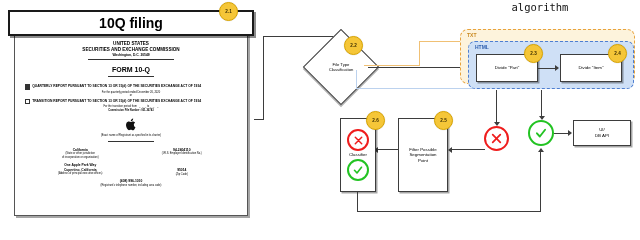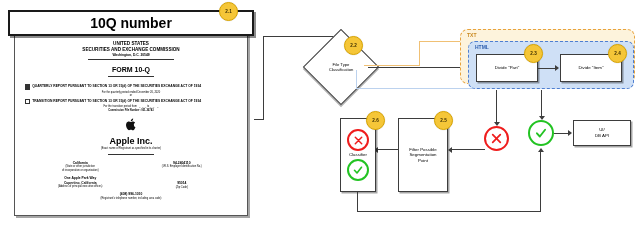--- a/index.html
+++ b/index.html
@@ -105,21 +105,20 @@
         <div class="dc t-xxs" style="margin-top:1px;">For the transition period from ______ to ______</div>
         <div class="dc t-xxs" style="font-weight:bold;">Commission File Number: 001-36743</div>
       </div>
 
       <div class="apple-logo" style="margin-top:6px;">
         <svg width="11" height="13" viewBox="0 0 24 28" aria-hidden="true">
           <path fill="#111" d="M17.1 14.8c0-3.2 2.6-4.7 2.7-4.8-1.5-2.2-3.8-2.5-4.6-2.5-2-0.2-3.8 1.2-4.8 1.2-1 0-2.5-1.1-4.1-1.1-2.1 0-4.1 1.2-5.2 3.1-2.2 3.9-0.6 9.6 1.6 12.7 1.1 1.5 2.3 3.2 4 3.2 1.6-0.1 2.2-1 4.1-1 1.9 0 2.5 1 4.1 1 1.7 0 2.8-1.5 3.9-3 1.2-1.7 1.7-3.4 1.7-3.5-0.1 0-3.4-1.3-3.4-5.3z"></path>
           <path fill="#111" d="M14.3 5.2c0.9-1.1 1.5-2.6 1.3-4.1-1.3 0.1-2.9 0.9-3.8 1.9-0.8 0.9-1.6 2.5-1.4 3.9 1.5 0.1 2.9-0.7 3.9-1.7z"></path>
         </svg>
       </div>
-      <div class="dc t-lg" style="margin-top:2px;">Apple Inc.</div>
       <div class="dc t-xxs">(Exact name of Registrant as specified in its charter)</div>
       <div class="rule" style="margin-top:3px;"></div>
 
       <div class="two-col" style="margin-top:6px;">
         <div class="col">
           <div class="dc t-xs" style="font-weight:bold;">California</div>
           <div class="dc t-xxs">(State or other jurisdiction</div>
           <div class="dc t-xxs">of incorporation or organization)</div>
         </div>
         <div class="col">
@@ -141,21 +140,21 @@
       </div>
 
       <div style="margin-top:3px;">
         <div class="dc t-xs" style="font-weight:bold;">(408) 996-1010</div>
         <div class="dc t-xxs">(Registrant's telephone number, including area code)</div>
       </div>
     </div>
   </div>
 
   <div class="abs" id="doc-title">
-    <span>10Q number</span>
+    <span>10Q filing</span>
   </div>
   <div class="abs badge" style="left:219px;top:2px;width:19px;height:19px;">2.1</div>
 
   <div class="ln v abs" style="left:263px;top:36px;height:84px;"></div>
   <div class="ln h abs" style="left:254px;top:118.5px;width:10px;"></div>
   <div class="ln h abs" style="left:263px;top:36px;width:78px;"></div>
   <div class="arw down abs" style="left:338px;top:36px;"></div>
 
   <div class="abs diamond" style="left:314px;top:40px;"></div>
   <div class="abs diamond-label" style="left:314px;top:40px;">
@@ -170,20 +169,21 @@
   <div class="ln orange v abs" style="left:419px;top:41px;height:25px;width:1.2px;"></div>
   <div class="ln orange h abs" style="left:419px;top:41px;width:52px;height:1.2px;"></div>
 
   <div class="ln blue h abs" style="left:356px;top:88px;width:116px;height:1.2px;"></div>
   <div class="ln blue v abs" style="left:356px;top:70px;height:19px;width:1.2px;"></div>
 
   <div class="ln h abs" style="left:368px;top:67px;width:98px;"></div>
   <div class="arw right abs" style="left:465px;top:64.5px;"></div>
 
   <div class="abs" id="algo-title">
+    <div>algorithm</div>
   </div>
 
   <div class="abs" id="txt-box" style="left:460px;top:29px;width:175px;height:55px;">
     <span class="grp-label" id="txt-label">TXT</span>
   </div>
 
   <div class="abs" id="html-box" style="left:468px;top:41px;width:166px;height:48px;">
     <span class="grp-label" id="html-label">HTML</span>
   </div>
 

